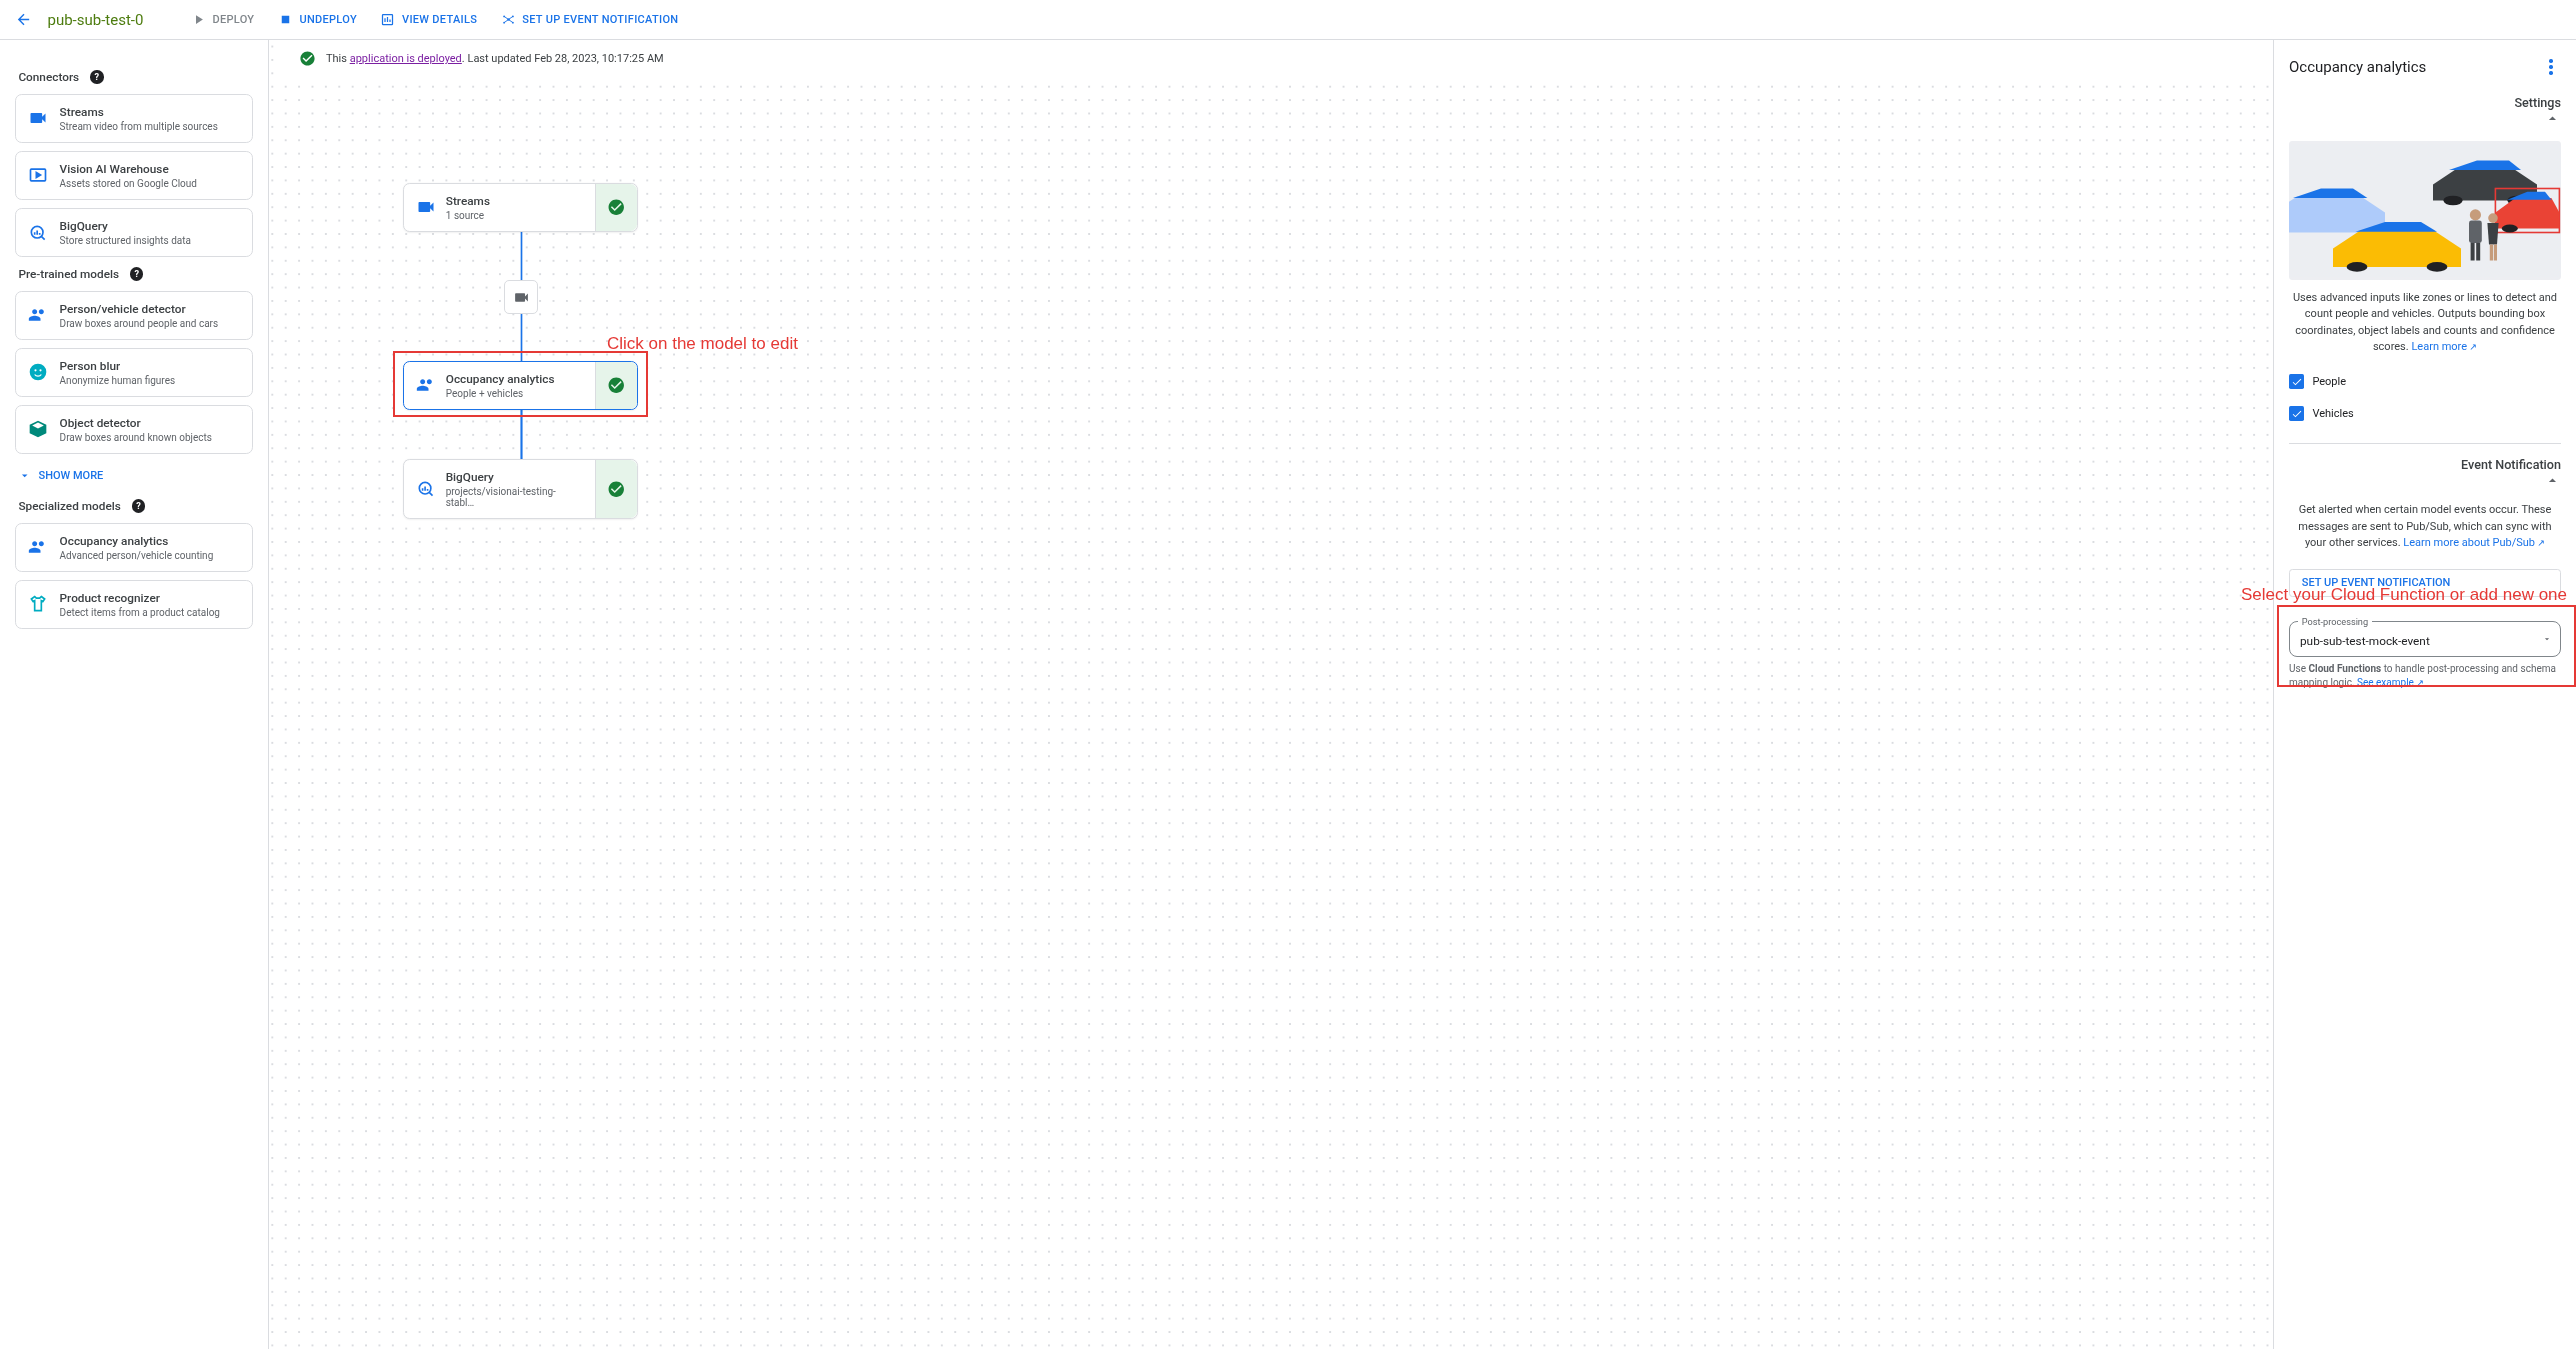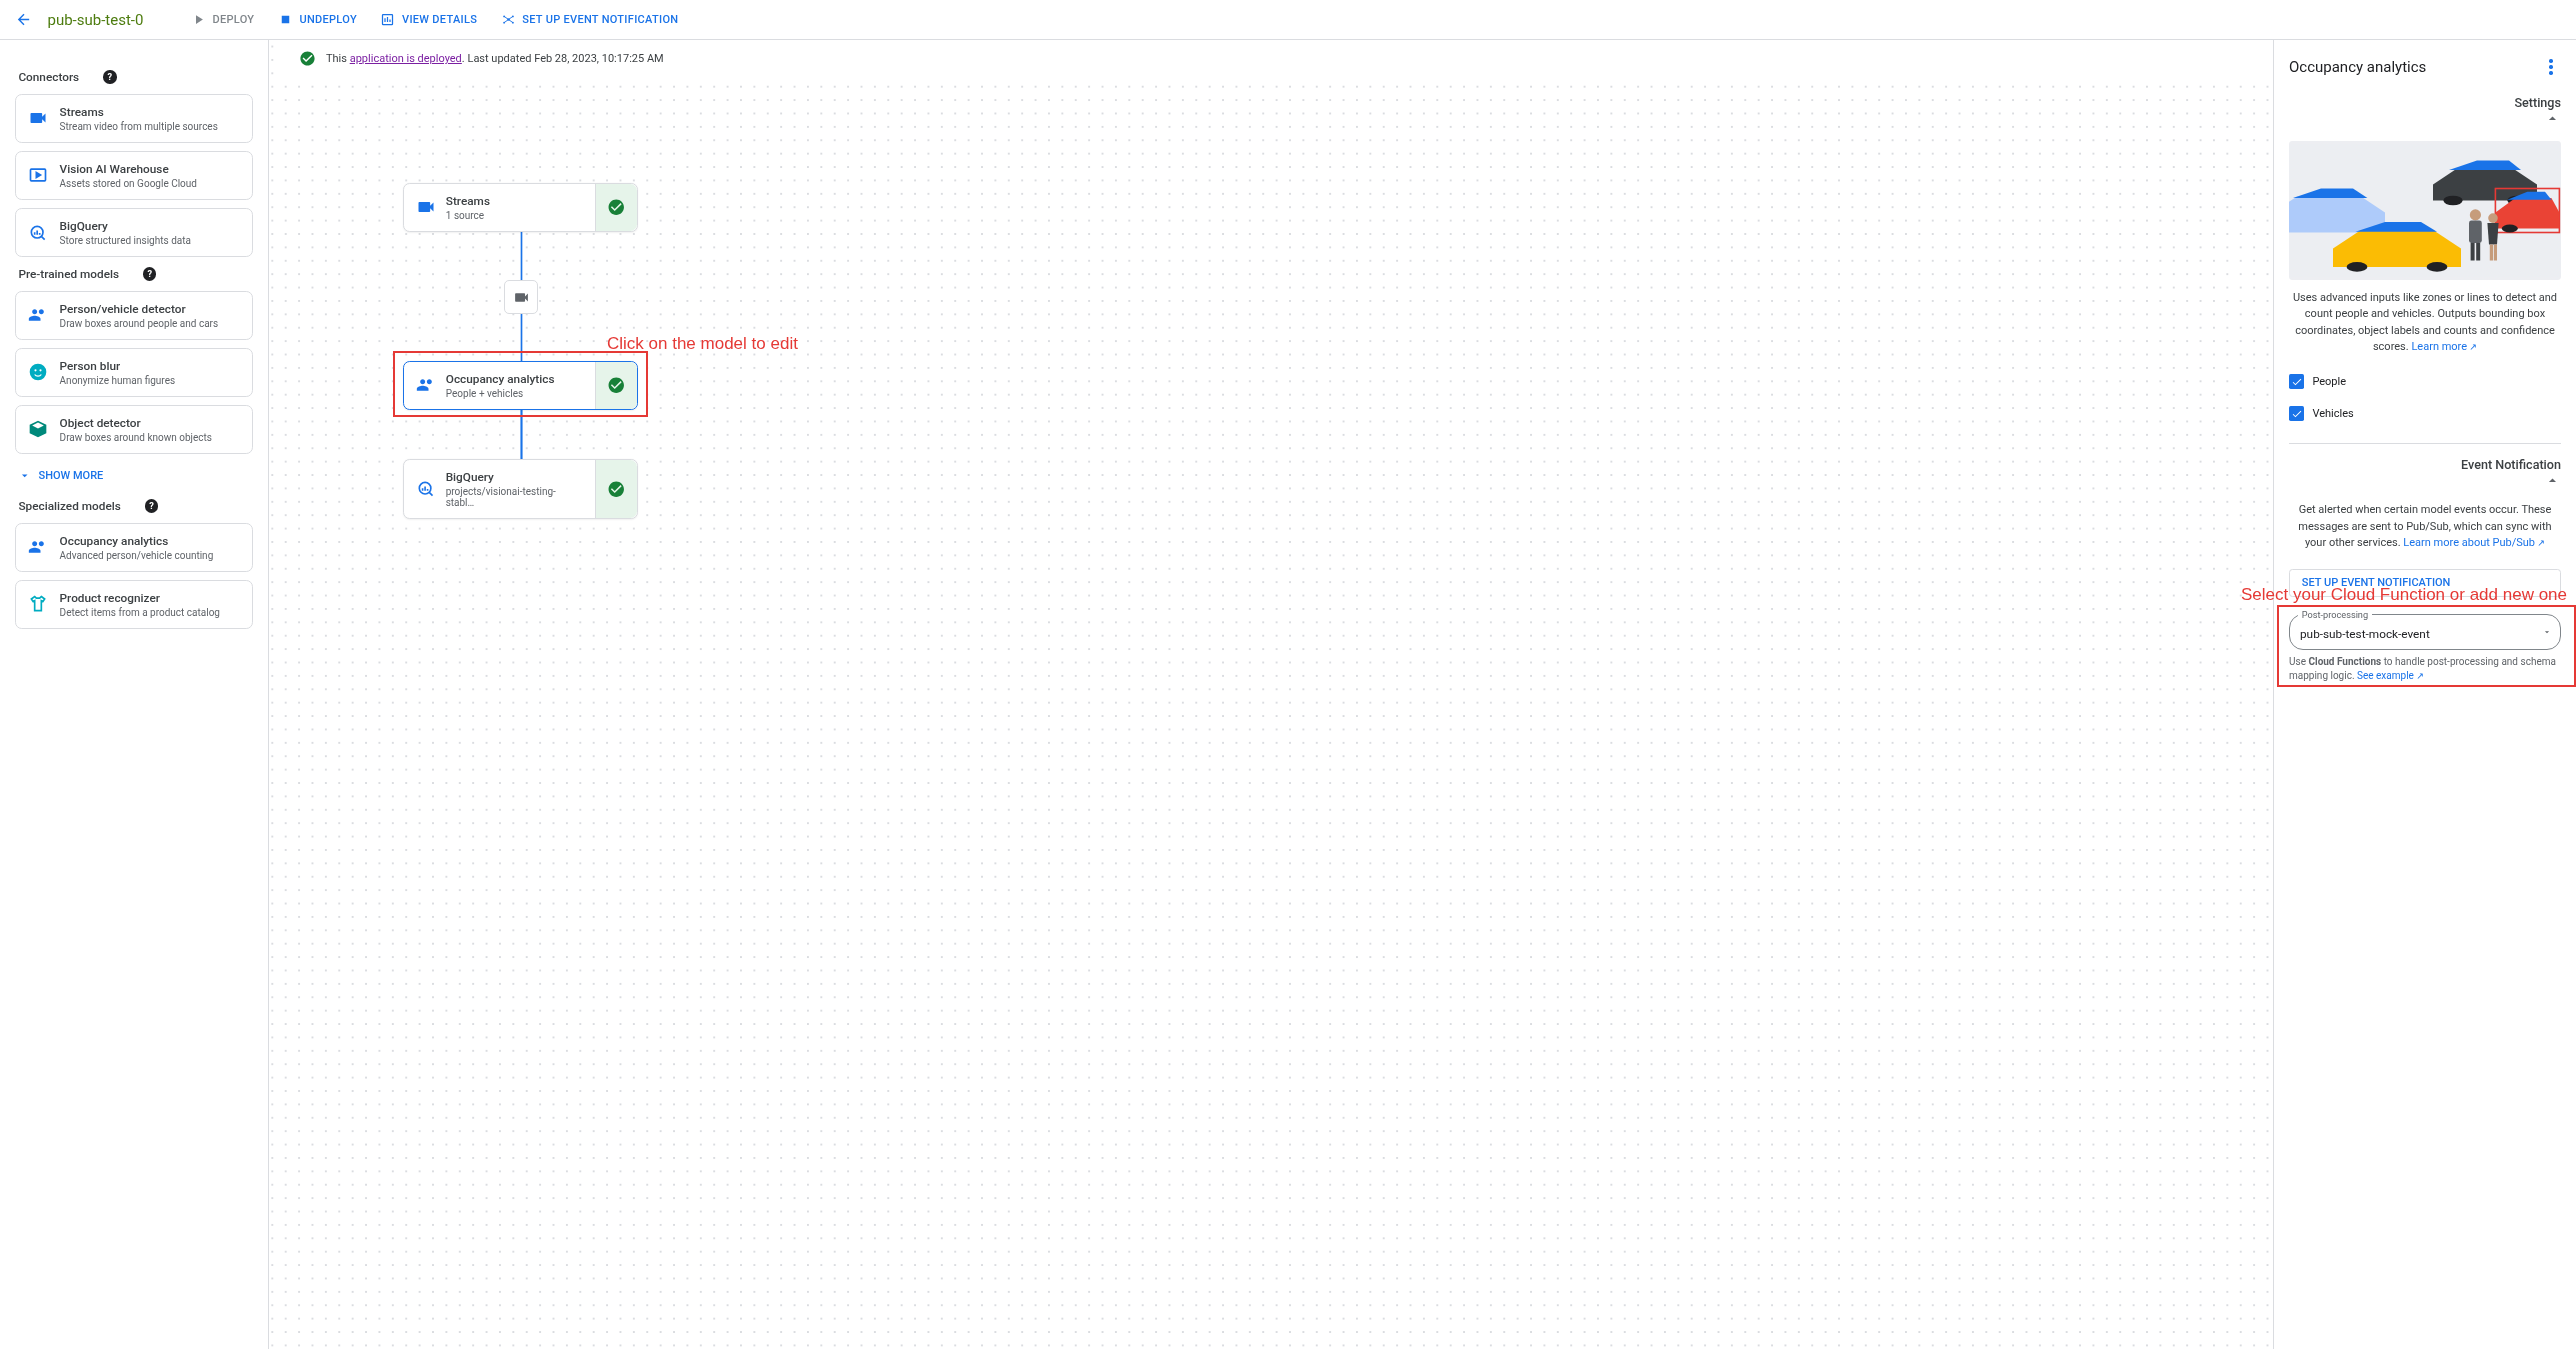--- a/index.html
+++ b/index.html
@@ -11,21 +11,21 @@
 .back-btn svg { fill: #1a73e8; }
 .app-title { font-size: 15px; font-weight: 400; color: #4d7c0f; margin-left: 3.4px; margin-right: 34px; }
 .header-btn { display: flex; align-items: center; gap: 6.7px; padding: 0 10px; height: 30px; font-size: 11px; font-weight: 500; letter-spacing: 0.3px; color: #1a73e8; cursor: pointer; border-radius: 3.4px; }
 .header-btn.disabled { color: #80868b; cursor: default; }
 .header-btn svg { width: 15px; height: 15px; }
 
 
 .main { display: flex; height: calc(100vh - 40px); }
 .sidebar { width: 269px; padding: 20px 15px; border-right: 0.8px solid #dadce0; overflow-y: auto; position: relative; }
 
-.section-header { display: flex; align-items: center; gap: 24px; font-size: 11.8px; font-weight: 500; color: #3c4043; margin: 10px 0 10px 3.4px; }
+.section-header { display: flex; align-items: center; gap: 11px; font-size: 11.8px; font-weight: 500; color: #3c4043; margin: 10px 0 10px 3.4px; }
 .help-icon { width: 13.4px; height: 13.4px; background: #202124; color: #fff; border-radius: 50%; display: inline-flex; align-items: center; justify-content: center; font-size: 9.2px; font-weight: 700; }
 
 .connector-card { display: flex; align-items: center; gap: 11.8px; padding: 10px 11.8px; border: 0.8px solid #dadce0; border-radius: 6.7px; margin-bottom: 8.4px; cursor: pointer; background: #fff; }
 .connector-card .icon-box { width: 20px; height: 20px; display: flex; align-items: center; justify-content: center; }
 .connector-card .title { font-size: 11.8px; font-weight: 500; color: #3c4043; }
 .connector-card .sub { font-size: 10px; color: #5f6368; margin-top: 1.7px; }
 
 .show-more { display: flex; align-items: center; gap: 6.7px; font-size: 11px; font-weight: 500; color: #1a73e8; padding: 6.7px 3.4px; cursor: pointer; }
 
 
@@ -65,21 +65,21 @@
 .panel-text { font-size: 11px; line-height: 1.5; color: #3c4043; margin: 10px 0; text-align: center; }
 .learn-link { color: #1a73e8; text-decoration: none; }
 .learn-link::after { content: " ↗"; font-size: 9.2px; }
 
 .check-row { display: flex; align-items: center; gap: 8.4px; margin: 8.4px 0; font-size: 11px; }
 .checkbox { width: 15px; height: 15px; background: #1a73e8; border-radius: 1.7px; display: flex; align-items: center; justify-content: center; }
 .checkbox svg { fill: #fff; width: 11.8px; height: 11.8px; }
 
 .outlined-btn { display: inline-flex; align-items: center; padding: 6.7px 11.8px; border: 0.8px solid #dadce0; border-radius: 3.4px; color: #1a73e8; font-size: 11px; font-weight: 500; cursor: pointer; margin-top: 6.7px; }
 
-.select-field { position: relative; border: 0.8px solid #80868b; border-radius: 14px; padding: 11.8px 10px 8.4px; margin-top: 14px; cursor: pointer; }
+.select-field { position: relative; border: 0.8px solid #80868b; border-radius: 8px; padding: 11.8px 10px 8.4px; margin-top: 21px; cursor: pointer; }
 .select-label { position: absolute; top: -6.7px; left: 8.4px; background: #fff; padding: 0 3.4px; font-size: 9.2px; color: #5f6368; }
 .select-value { font-size: 11.8px; color: #202124; }
 .select-caret { position: absolute; right: 8.4px; top: 50%; transform: translateY(-50%); }
 
 .helper-text { font-size: 10px; color: #5f6368; margin-top: 5px; line-height: 1.4; }
 
 .divider { height: 0.8px; background: #dadce0; margin: 13.4px 0 10px; }
 
 .green-check-svg { fill: #188038; }
 </style>

